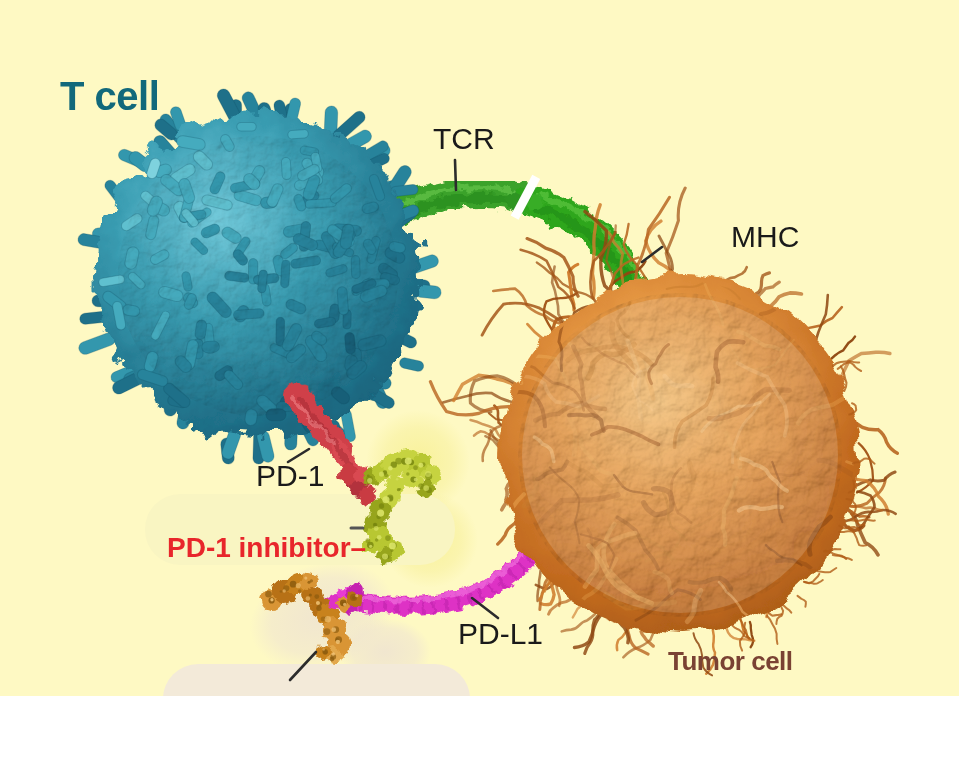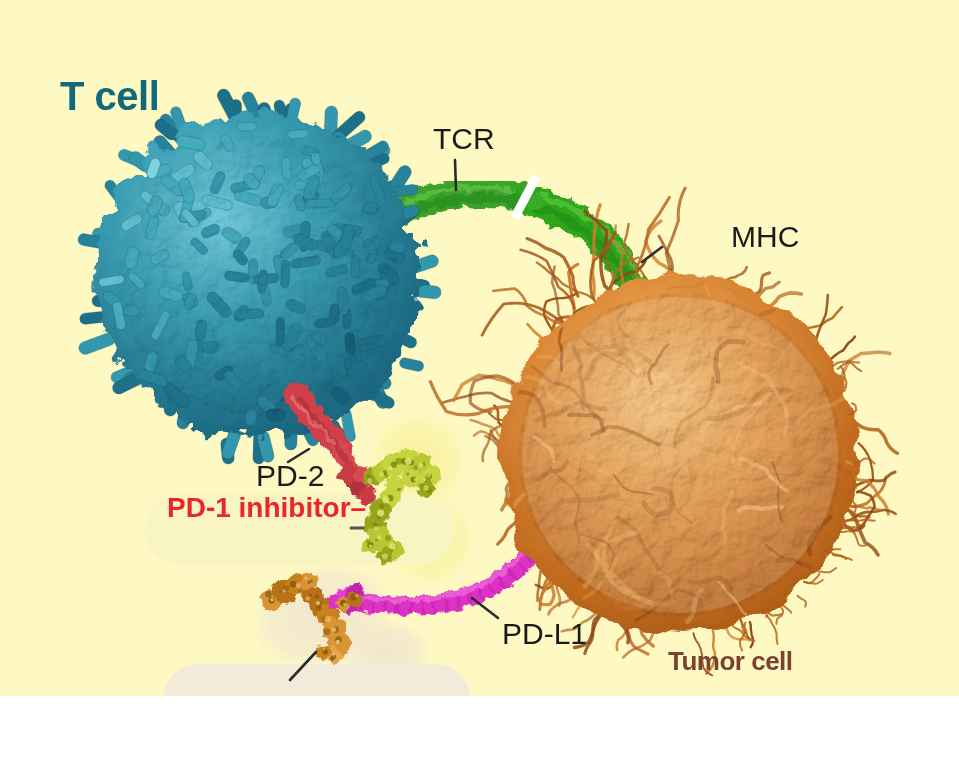--- a/index.html
+++ b/index.html
@@ -6,23 +6,23 @@
   .stage{position:relative;width:959px;height:696px;background:#fef9c3;overflow:hidden;
          font-family:"Liberation Sans",sans-serif;}
   .stage svg{position:absolute;left:0;top:0;}
   .lbl{position:absolute;font-size:30px;line-height:1;color:var(--ink,#1a1a1a);white-space:nowrap;}
   .title{position:absolute;font-weight:700;line-height:1;white-space:nowrap;letter-spacing:-0.5px;}
   .title-tcell{left:60px;top:76px;font-size:40px;color:var(--tcellc,#12697b);}
   .title-tumor{left:668px;top:648px;font-size:26px;color:var(--tumorc,#7a4233);}
   .lbl-tcr{left:433px;top:124px;text-align:right;}
   .lbl-mhc{left:695px;top:222px;margin-left:36px;}
   .lbl-pd1{left:256px;top:461px;}
-  .lbl-pdl1{left:458px;top:619px;margin-left:44px;}
+  .lbl-pdl1{left:458px;top:619px;}
   .pilltext{position:absolute;font-size:28px;font-weight:700;line-height:1;color:var(--redc,#e8262b);white-space:nowrap;}
-  .pt-y{left:167px;top:494px;}
+  .pt-y{left:167px;top:534px;}
   .pt-b{left:207px;top:685px;}
 </style>
 </head>
 <body>
 
 <div class="stage" style="--tcellc: #12697b; --tumorc: #7a4233; --ink: #1a1a1a; --redc: #e8262b;">
   <svg id="scene" width="959" height="778" viewBox="0 0 959 778">
       <defs>
         <radialGradient id="gT" cx="0.38" cy="0.32" r="0.78">
           <stop offset="0" stop-color="#72cbdc"></stop>
@@ -624,17 +624,17 @@
         <path d="M288,462 L309,449" stroke="#2c2c2c" stroke-width="2.6" stroke-linecap="round" fill="none"></path>
         <path d="M472,598 L498,618" stroke="#2c2c2c" stroke-width="2.6" stroke-linecap="round" fill="none"></path>
         <path d="M316,652 L290,680" stroke="#2c2c2c" stroke-width="2.6" stroke-linecap="round" fill="none"></path>
         <path d="M351,528 L363,528" stroke="#555555" stroke-width="3" stroke-linecap="round"></path>
       </g>
     </svg>
 
   <div class="title title-tcell">T cell</div>
   <div class="lbl lbl-tcr">TCR</div>
   <div class="lbl lbl-mhc">MHC</div>
-  <div class="lbl lbl-pd1">PD-2</div>
+  <div class="lbl lbl-pd1">PD-1</div>
   <div class="pilltext pt-y">PD-1 inhibitor–</div>
   <div class="lbl lbl-pdl1">PD-L1</div>
   <div class="title title-tumor">Tumor cell</div>
 </div>
 
 </body></html>

